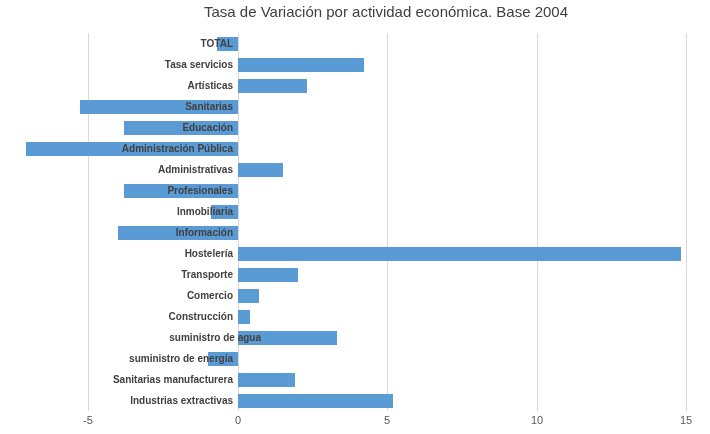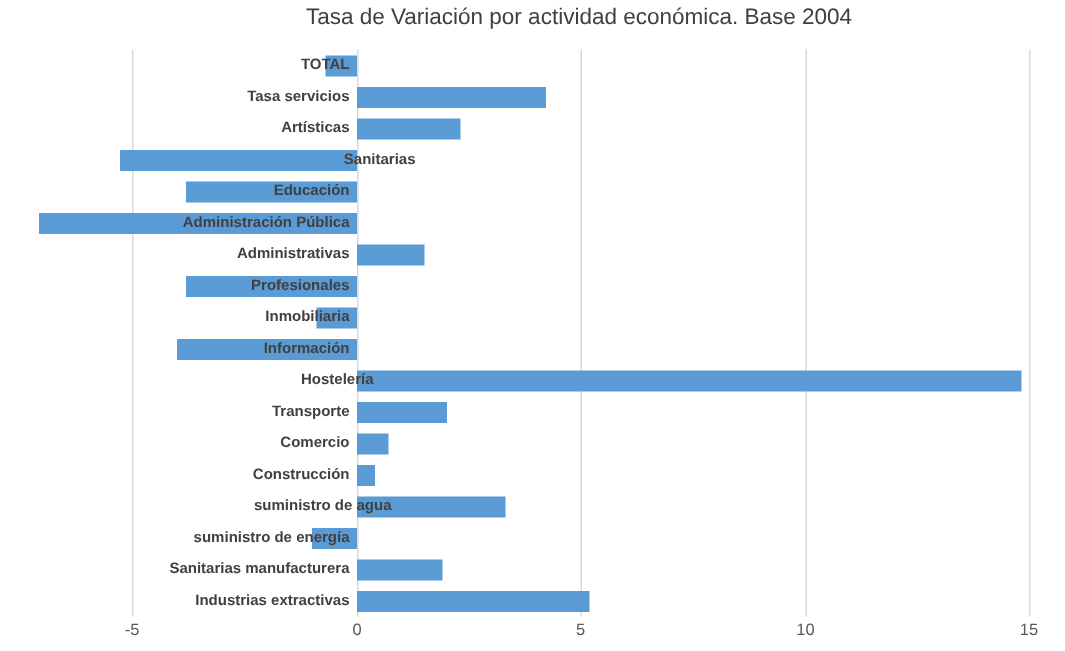--- a/index.html
+++ b/index.html
@@ -75,35 +75,35 @@
       <div class="x-tick" style="left: 517px; width: 40px; top: 414px;">10</div>
       <div class="gridline" style="left: 686px; top: 33px; height: 378px;"></div>
       <div class="x-tick" style="left: 666px; width: 40px; top: 414px;">15</div>
       <div class="bar" style="background: rgb(91, 155, 213); left: 217px; width: 21px; top: 37px; height: 14px;"></div>
       <div class="cat-label" style="left: 0px; width: 233px; top: 33px; line-height: 21px;">TOTAL</div>
       <div class="bar" style="background: rgb(91, 155, 213); left: 238px; width: 126px; top: 58px; height: 14px;"></div>
       <div class="cat-label" style="left: 0px; width: 233px; top: 54px; line-height: 21px;">Tasa servicios</div>
       <div class="bar" style="background: rgb(91, 155, 213); left: 238px; width: 69px; top: 79px; height: 14px;"></div>
       <div class="cat-label" style="left: 0px; width: 233px; top: 75px; line-height: 21px;">Artísticas</div>
       <div class="bar" style="background: rgb(91, 155, 213); left: 80px; width: 158px; top: 100px; height: 14px;"></div>
-      <div class="cat-label" style="left: 0px; width: 233px; top: 96px; line-height: 21px; padding-left: 44px;">Sanitarias</div>
+      <div class="cat-label" style="left: 0px; width: 233px; top: 96px; line-height: 21px;">Sanitarias</div>
       <div class="bar" style="background: rgb(91, 155, 213); left: 124px; width: 114px; top: 121px; height: 14px;"></div>
       <div class="cat-label" style="left: 0px; width: 233px; top: 117px; line-height: 21px;">Educación</div>
       <div class="bar" style="background: rgb(91, 155, 213); left: 26px; width: 212px; top: 142px; height: 14px;"></div>
       <div class="cat-label" style="left: 0px; width: 233px; top: 138px; line-height: 21px;">Administración Pública</div>
       <div class="bar" style="background: rgb(91, 155, 213); left: 238px; width: 45px; top: 163px; height: 14px;"></div>
       <div class="cat-label" style="left: 0px; width: 233px; top: 159px; line-height: 21px;">Administrativas</div>
       <div class="bar" style="background: rgb(91, 155, 213); left: 124px; width: 114px; top: 184px; height: 14px;"></div>
       <div class="cat-label" style="left: 0px; width: 233px; top: 180px; line-height: 21px;">Profesionales</div>
       <div class="bar" style="background: rgb(91, 155, 213); left: 211px; width: 27px; top: 205px; height: 14px;"></div>
       <div class="cat-label" style="left: 0px; width: 233px; top: 201px; line-height: 21px;">Inmobiliaria</div>
       <div class="bar" style="background: rgb(91, 155, 213); left: 118px; width: 120px; top: 226px; height: 14px;"></div>
       <div class="cat-label" style="left: 0px; width: 233px; top: 222px; line-height: 21px;">Información</div>
       <div class="bar" style="background: rgb(91, 155, 213); left: 238px; width: 443px; top: 247px; height: 14px;"></div>
-      <div class="cat-label" style="left: 16px; width: 233px; top: 243px; line-height: 21px;">Hostelería</div>
+      <div class="cat-label" style="left: 0px; width: 233px; top: 243px; line-height: 21px;">Hostelería</div>
       <div class="bar" style="background: rgb(91, 155, 213); left: 238px; width: 60px; top: 268px; height: 14px;"></div>
       <div class="cat-label" style="left: 0px; width: 233px; top: 264px; line-height: 21px;">Transporte</div>
       <div class="bar" style="background: rgb(91, 155, 213); left: 238px; width: 21px; top: 289px; height: 14px;"></div>
       <div class="cat-label" style="left: 0px; width: 233px; top: 285px; line-height: 21px;">Comercio</div>
       <div class="bar" style="background: rgb(91, 155, 213); left: 238px; width: 12px; top: 310px; height: 14px;"></div>
       <div class="cat-label" style="left: 0px; width: 233px; top: 306px; line-height: 21px;">Construcción</div>
       <div class="bar" style="background: rgb(91, 155, 213); left: 238px; width: 99px; top: 331px; height: 14px;"></div>
       <div class="cat-label" style="left: 0px; width: 233px; top: 327px; line-height: 21px; padding-left: 28px;">suministro de agua</div>
       <div class="bar" style="background: rgb(91, 155, 213); left: 208px; width: 30px; top: 352px; height: 14px;"></div>
       <div class="cat-label" style="left: 0px; width: 233px; top: 348px; line-height: 21px;">suministro de energía</div>

